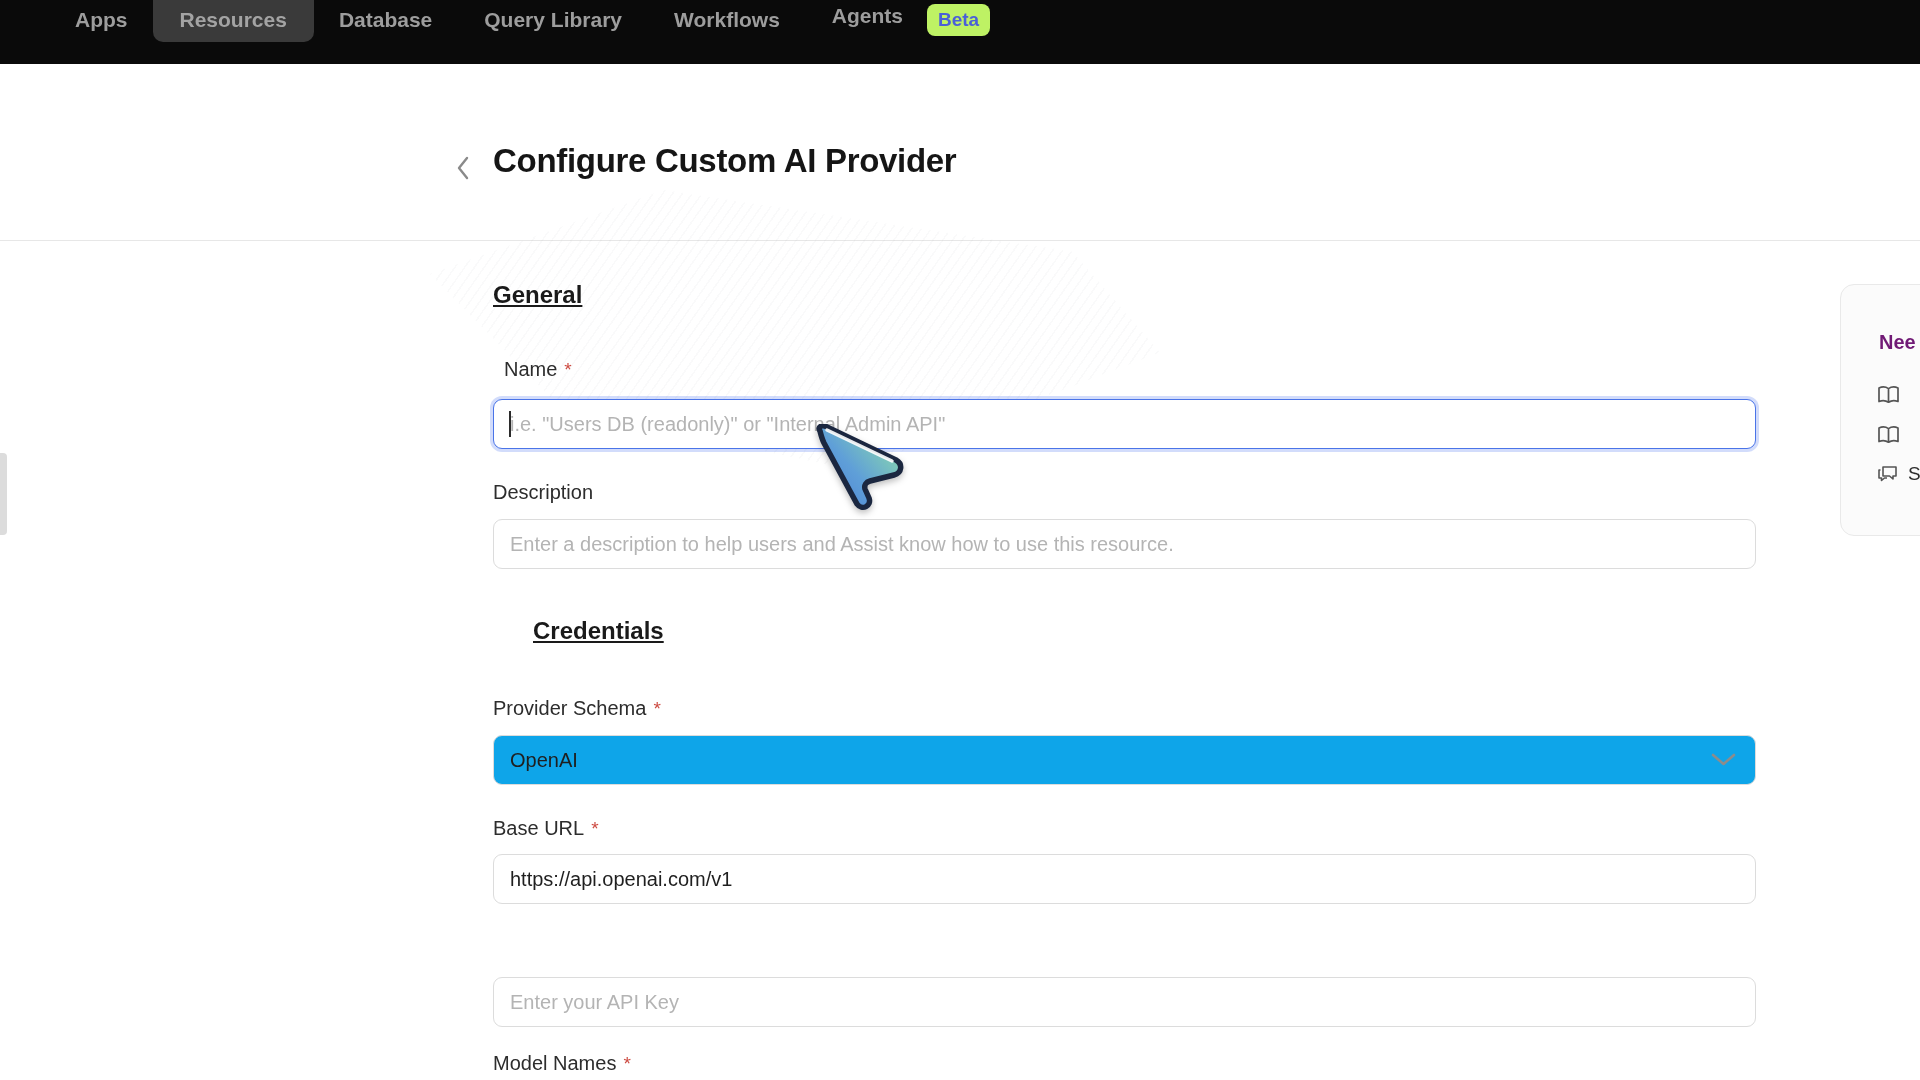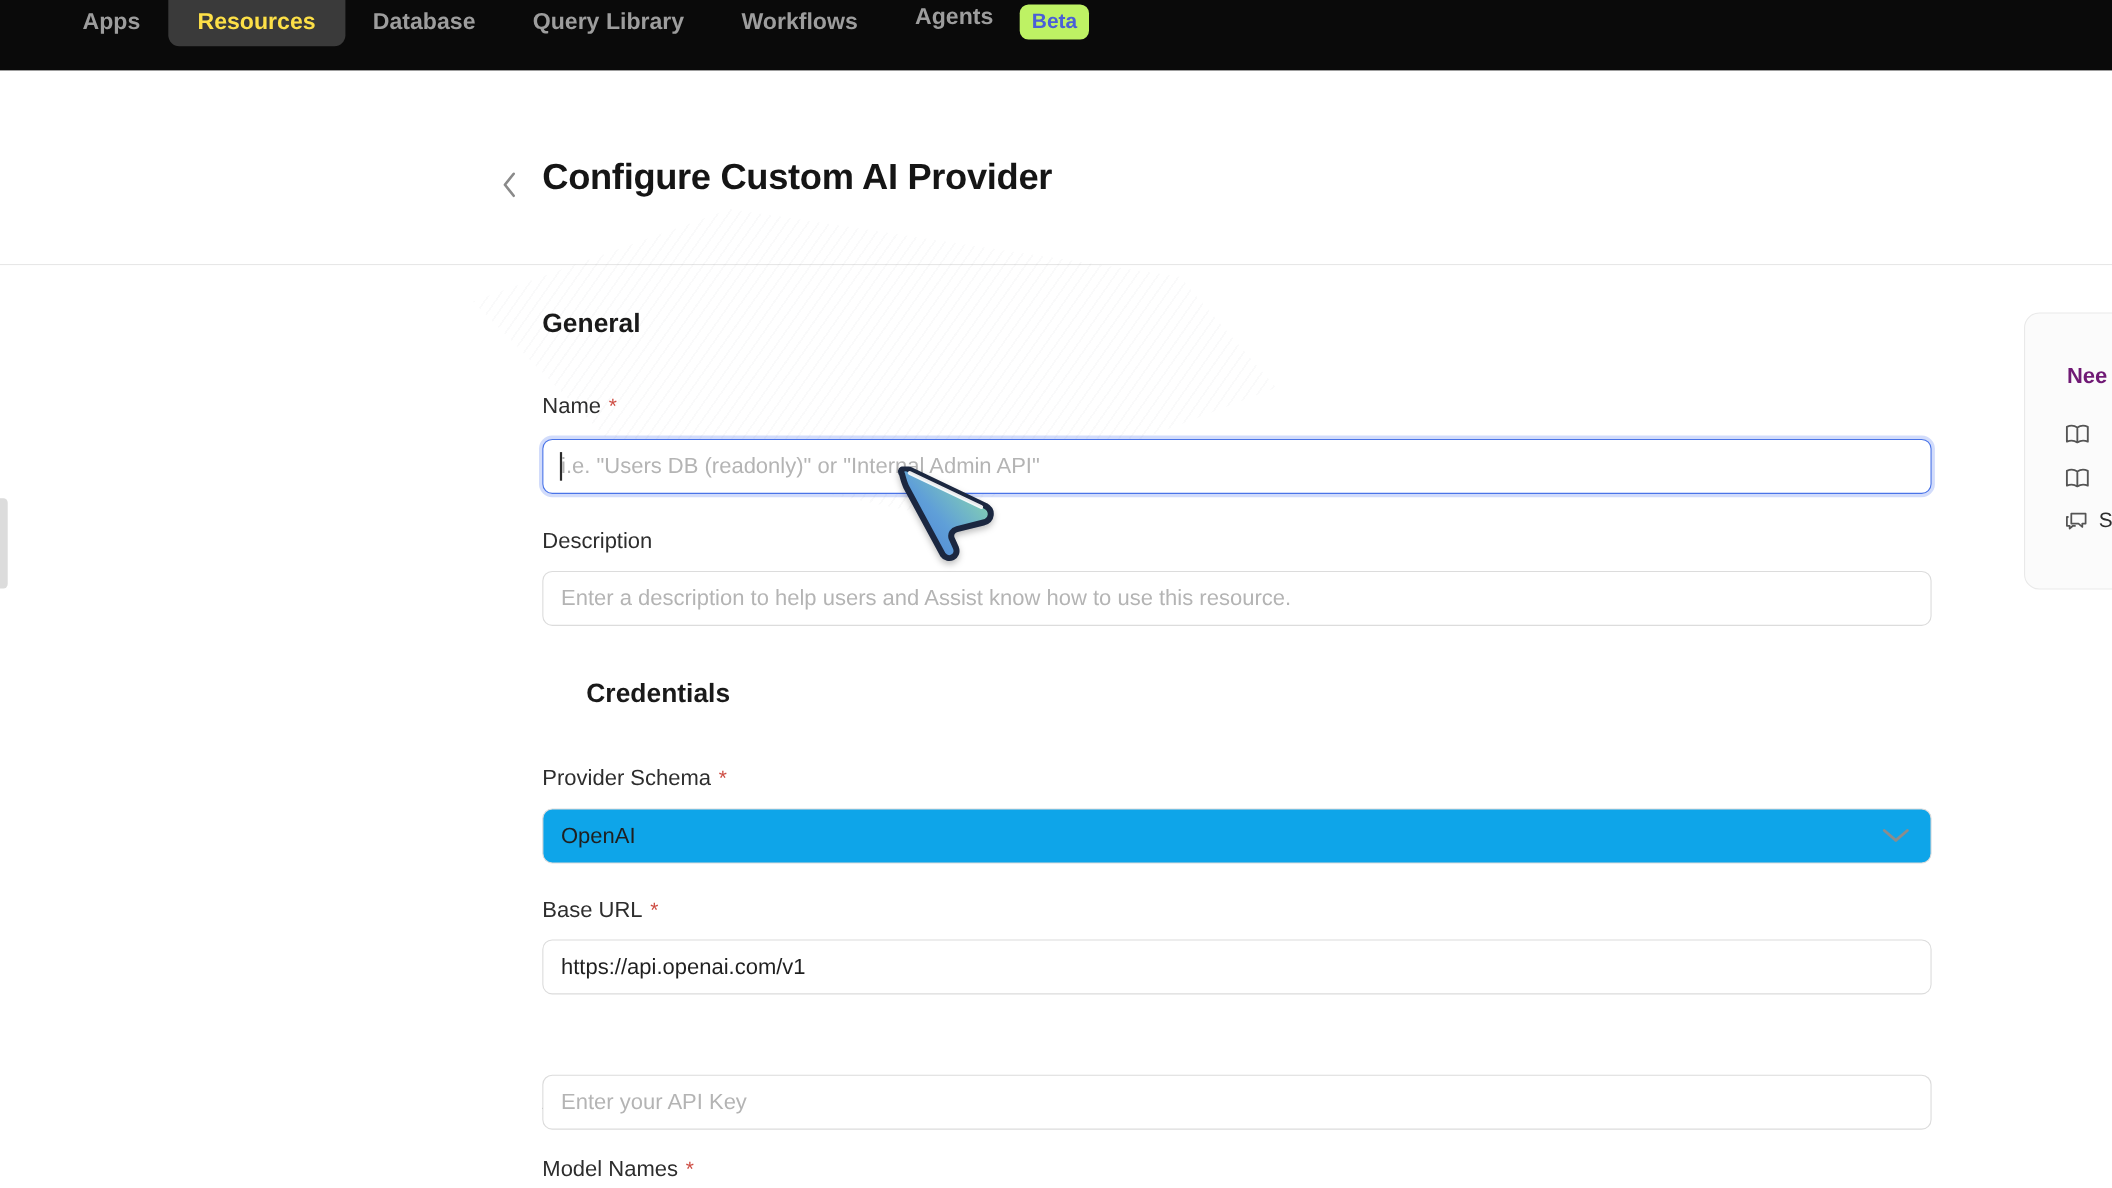--- a/index.html
+++ b/index.html
@@ -9,21 +9,21 @@
     font-family:"Liberation Sans", sans-serif; color:#1f1f1f;
   }
 
   
   .navbar { position:absolute; top:0; left:0; width:1920px; height:64px;
             background:#0a0a0a; overflow:hidden; z-index:20; }
   .nav-tabs { position:absolute; left:75px; top:0; height:40px;
               display:flex; align-items:center; gap:52px; }
   .tab { position:relative; z-index:0; color:#9d9d9d; font-size:21px; font-weight:600;
          white-space:nowrap; cursor:pointer; display:flex; align-items:flex-start; }
-  .tab.active { color:#fde047; }
+  .tab.active { color:#a3a3a3; }
   .tab.active::before { content:""; position:absolute; left:-27px; right:-27px;
          top:-34px; bottom:-10px; background:#3a3a3a; border-radius:10px; z-index:-1; }
   .beta-badge { margin-left:24px; background:#bef264; color:#4a5fd8; font-size:19px;
          font-weight:600; line-height:1; padding:6px 11px 7px; border-radius:8px; }
 
   
   .back-btn { position:absolute; left:444px; top:146px; width:38px; height:44px;
          display:flex; align-items:center; justify-content:center;
          background:none; border:none; cursor:pointer; z-index:5; }
   .page-title { position:absolute; left:493px; top:142px; font-size:33px; font-weight:700;
@@ -33,27 +33,27 @@
 
   
   .watermark { position:absolute; left:430px; top:190px; width:730px; height:280px;
          background:repeating-linear-gradient(125deg, rgba(45,50,70,0.05) 0 1.5px,
                     rgba(0,0,0,0) 1.5px 8px);
          clip-path:polygon(32% 0, 88% 22%, 100% 58%, 58% 100%, 18% 78%, 0 30%);
          opacity:.5; z-index:1; }
 
   
   .section-heading { position:absolute; left:493px; font-size:24px; font-weight:700;
-         color:#1a1a1a; z-index:3; }
+         color:#1a1a1a; z-index:3;text-decoration:underline; }
   .h-general { top:281px; }
   .h-credentials { top:617px;margin-left:40px; }
 
   .lbl { position:absolute; left:493px; font-size:20px; color:#2d2d2d; z-index:3; }
   .req { color:#cd4b42; margin-left:7px; font-size:19px; }
-  .lbl-name { top:358px; }  .lbl-desc { top:481px; }  .lbl-prov { top:697px; }
+  .lbl-name { top:358px;margin-left:11px; }  .lbl-desc { top:481px; }  .lbl-prov { top:697px; }
   .lbl-base { top:817px; }  .lbl-api { top:991px; }   .lbl-model { top:1052px; }
 
   .field { position:absolute; left:493px; width:1263px; height:50px; z-index:3; }
   .f-name { top:399px; } .f-desc { top:519px; } .f-select { top:735px; }
   .f-base { top:854px; } .f-api  { top:977px;border-radius:24px; }
 
   .text-input { width:100%; height:100%; border:1px solid #dcdcdc; border-radius:9px;
          background:#fff; padding:0 16px; font-size:20px; color:#1f1f1f;
          font-family:"Liberation Sans", sans-serif; outline:none; }
   .text-input::placeholder { color:#b4b4b4; opacity:1; }

